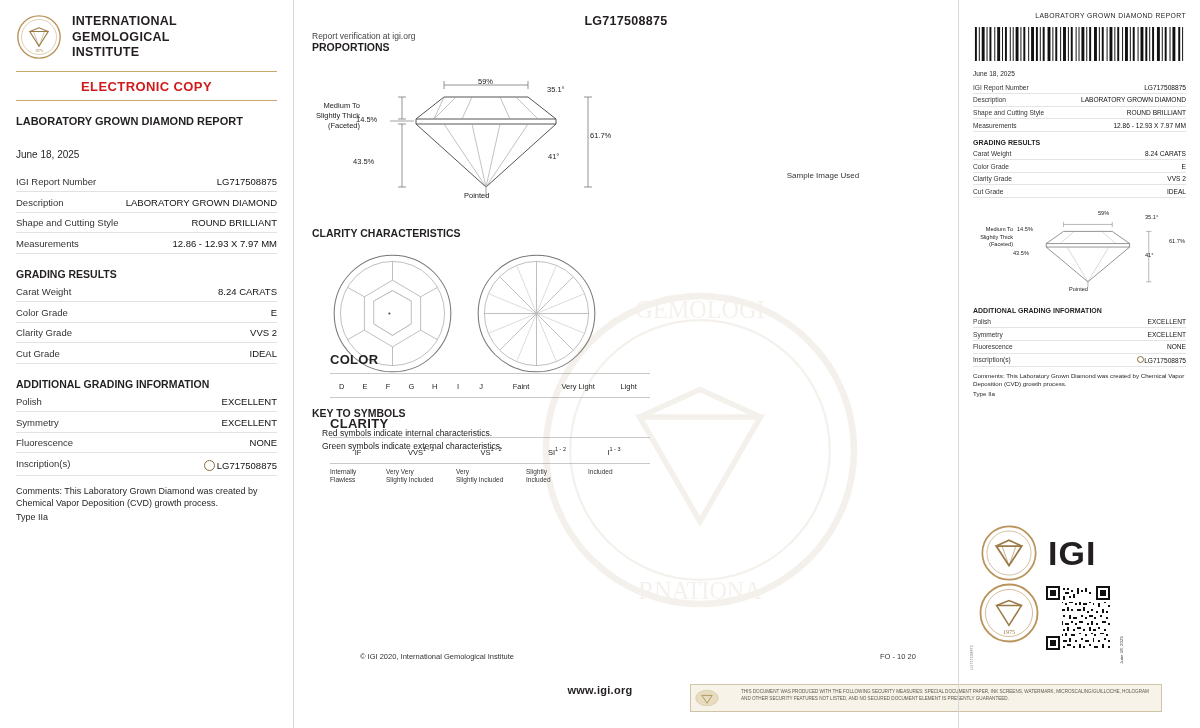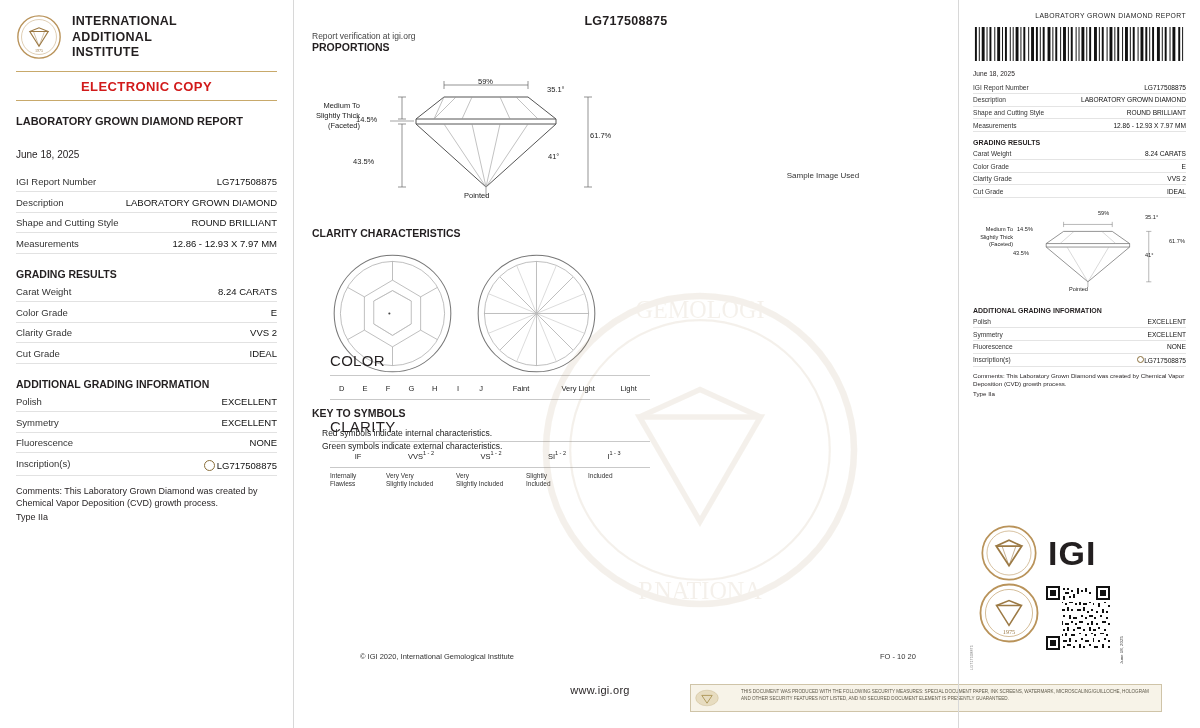--- a/index.html
+++ b/index.html
@@ -51,30 +51,30 @@
   .clarity-area { position:relative; height:150px; margin-top:8px; }
   .plot { position:absolute; top:4px; width:125px; height:125px; }
   .plot.a { left:18px; }
   .plot.b { left:162px; }
 
   .key-title { font-size:10.5px; font-weight:bold; margin-top:10px; }
   .key-lines { font-size:8.5px; line-height:1.5; margin-top:8px; margin-left:10px; color:#222; }
 
   
   .scales { position:absolute; left:330px; top:352px; width:320px; }
-  .scale-title { font-size:15px; font-weight:normal; letter-spacing:.3px; }
+  .scale-title { font-size:13px; font-weight:bold; letter-spacing:.3px; }
   .scale-row { display:flex; margin-top:8px; }
   .scale-cell { font-size:7.5px; text-align:center; color:#222; }
   .scale-sub { display:flex; margin-top:4px; }
   .scale-sub div { font-size:6.5px; color:#333; line-height:1.25; }
   .sup { font-size:5.5px; vertical-align:super; }
 
   .copyright { position:absolute; left:360px; top:652px; font-size:7.5px; color:#333; }
   .foid { position:absolute; left:880px; top:652px; font-size:7.5px; color:#333; }
-  .wwwline { position:absolute; left:0; right:0; top:684px; text-align:center; font-size:11px; font-weight:normal; letter-spacing:.3px; }
+  .wwwline { position:absolute; left:0; right:0; top:684px; text-align:center; font-size:11px; font-weight:bold; letter-spacing:.3px; }
 
   
   .right { position:absolute; left:958px; top:0; width:242px; height:728px; border-left:1px solid #d8d8d8; padding:12px 14px; }
   .lab-head { font-size:6.8px; text-align:right; letter-spacing:.4px; color:#222; }
   .barcode { margin-top:8px; height:34px; width:100%; }
   .r-kv { display:flex; justify-content:space-between; font-size:6.6px; padding:2.6px 0 2.2px 0; border-bottom:1px solid #e4e4e4; }
   .r-kv .rk { color:#333; }
   .r-kv .rv { color:#111; text-align:right; }
   .r-head { font-size:7px; font-weight:bold; margin:7px 0 1px 0; }
   .r-date { font-size:6.6px; margin-top:5px; }
@@ -104,21 +104,21 @@
       <svg class="igi-seal" viewBox="0 0 100 100">
         <circle cx="50" cy="50" r="46" fill="none" stroke="#b9935a" stroke-width="3"></circle>
         <circle cx="50" cy="50" r="38" fill="none" stroke="#b9935a" stroke-width="1"></circle>
         <path d="M30 38 L70 38 L50 70 Z" fill="none" stroke="#9c7a45" stroke-width="2.5"></path>
         <path d="M30 38 L50 30 L70 38" fill="none" stroke="#9c7a45" stroke-width="2.5"></path>
         <path d="M38 38 L50 70 L62 38" fill="none" stroke="#9c7a45" stroke-width="1"></path>
         <text x="50" y="82" font-size="9" text-anchor="middle" fill="#9c7a45" font-family="Liberation Serif, serif">1975</text>
       </svg>
       <div>
         <div class="inst-name">INTERNATIONAL</div>
-        <div class="inst-name">ADDITIONAL</div>
+        <div class="inst-name">GEMOLOGICAL</div>
         <div class="inst-name">INSTITUTE</div>
       </div>
     </div>
 
     <div class="ec-line">
       <span class="ec-text">ELECTRONIC COPY</span>
     </div>
 
     <h2>LABORATORY GROWN DIAMOND REPORT</h2>
 

